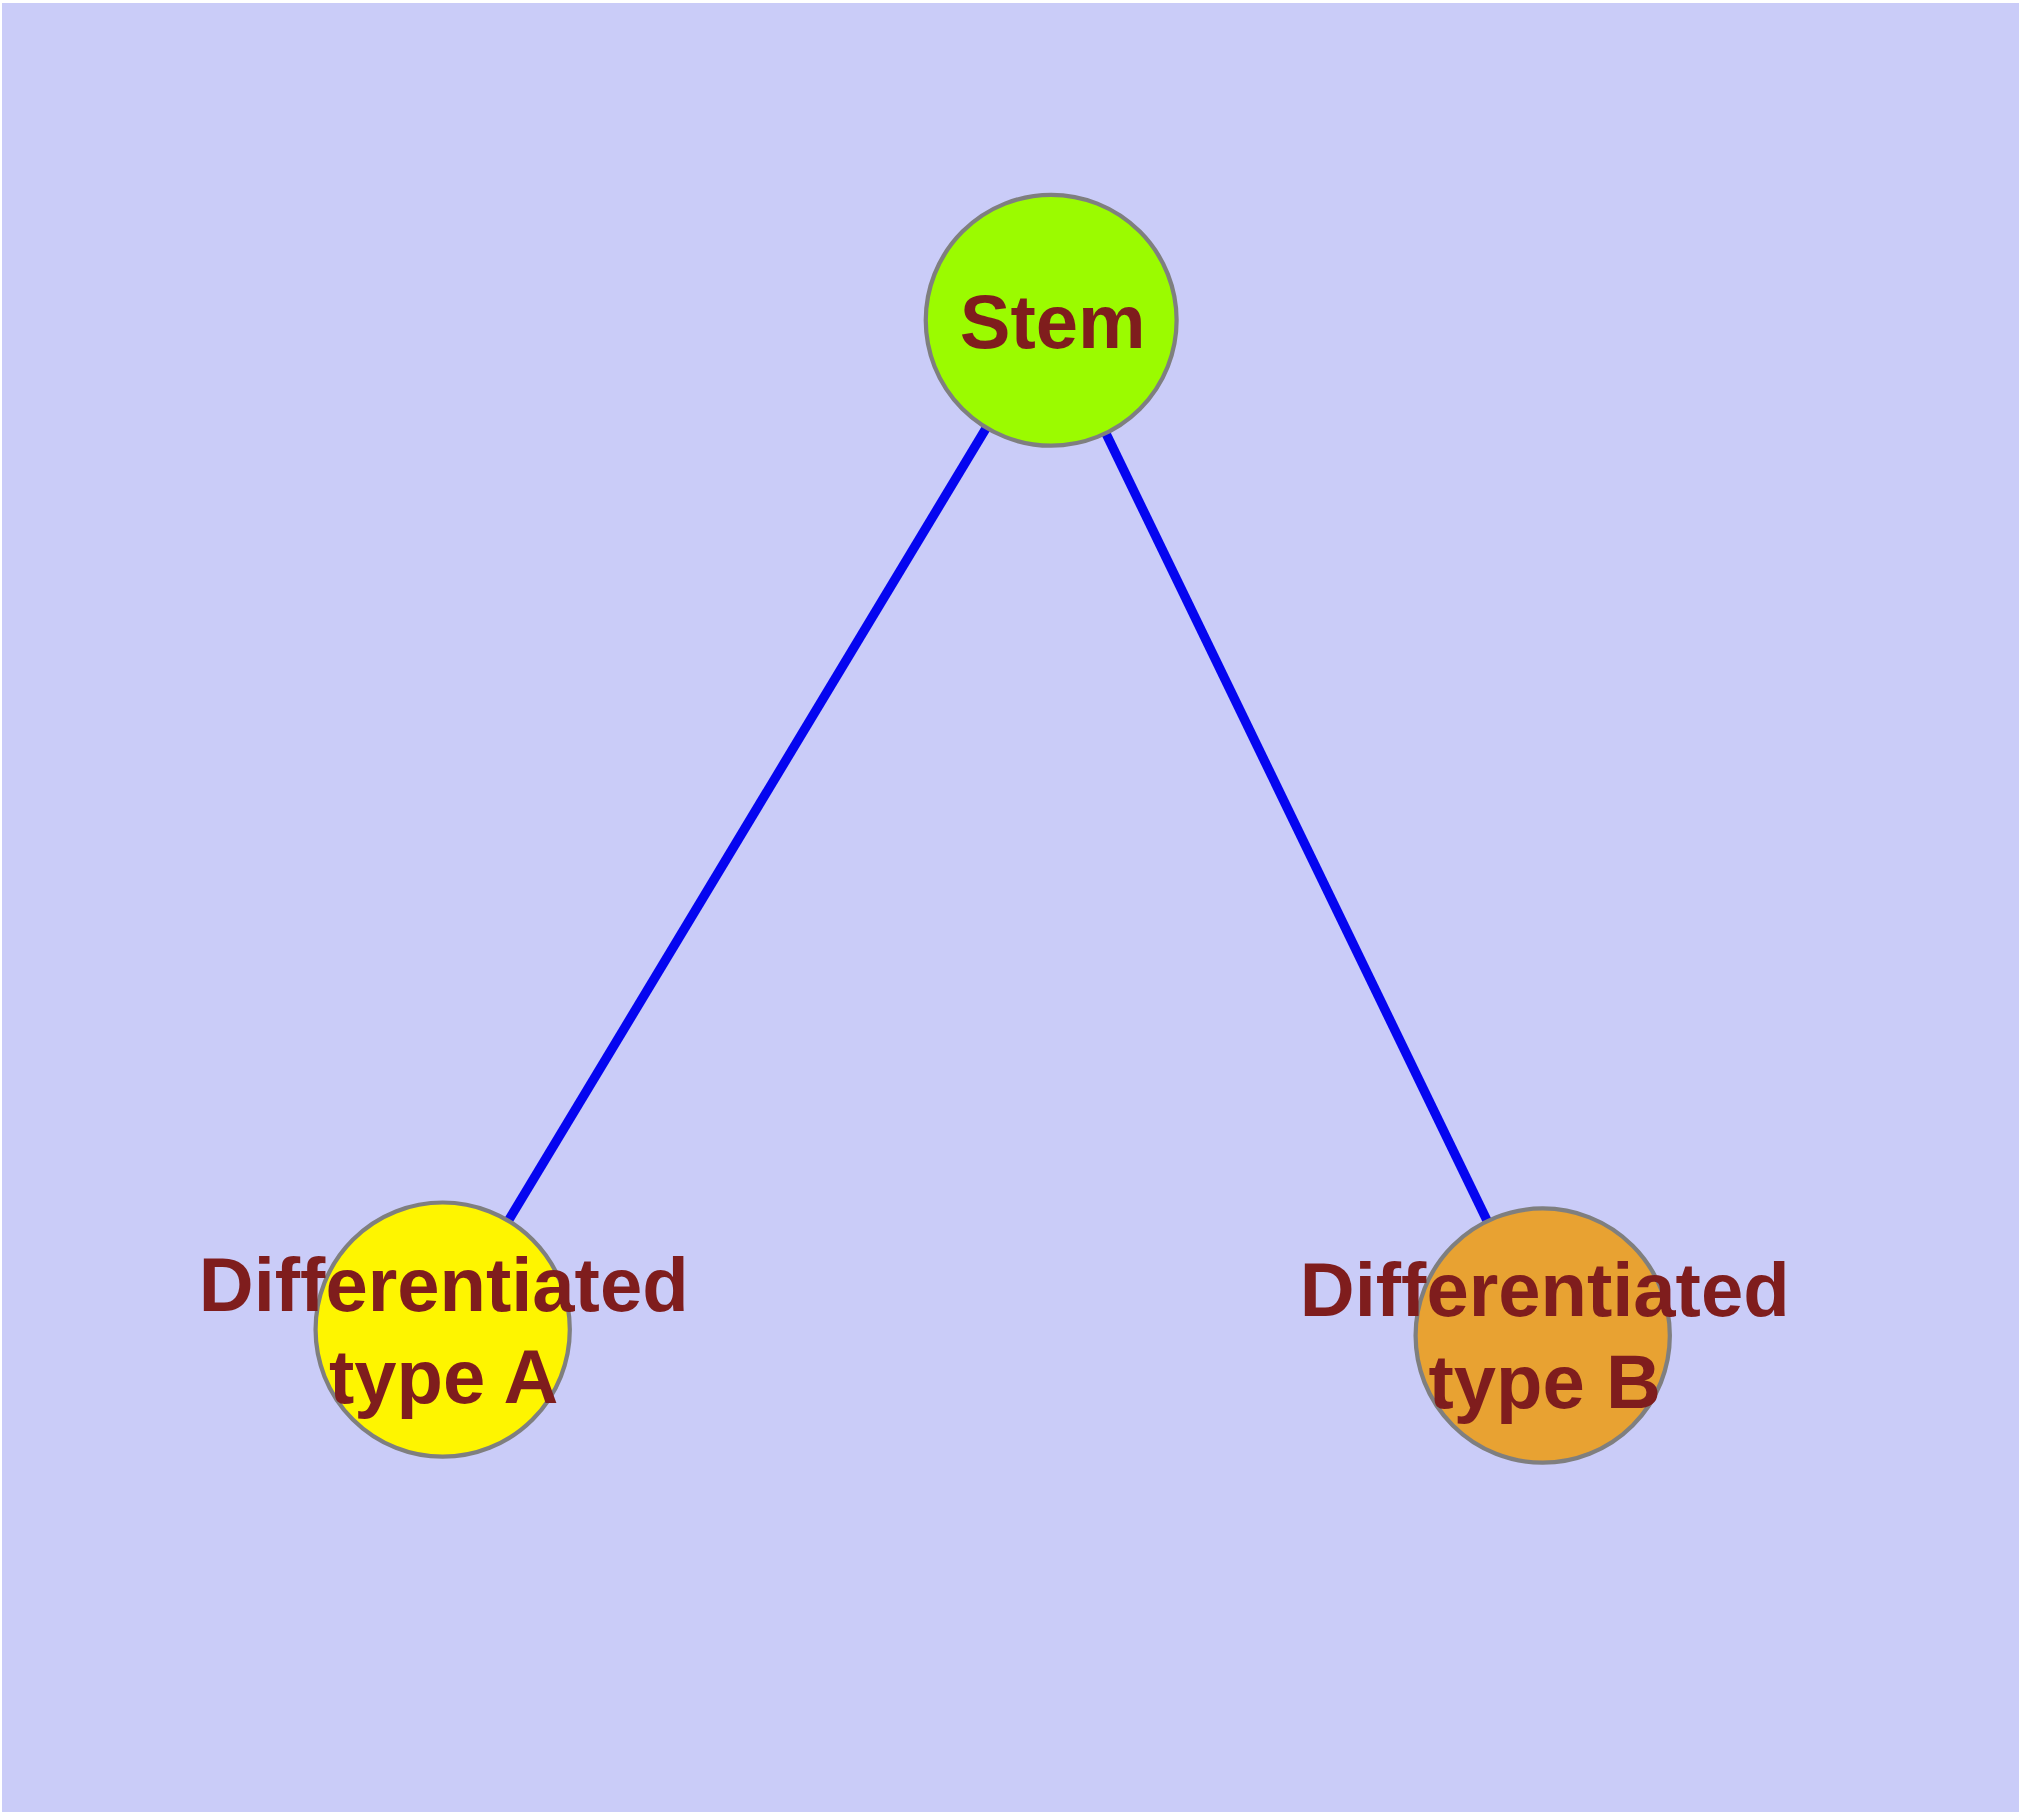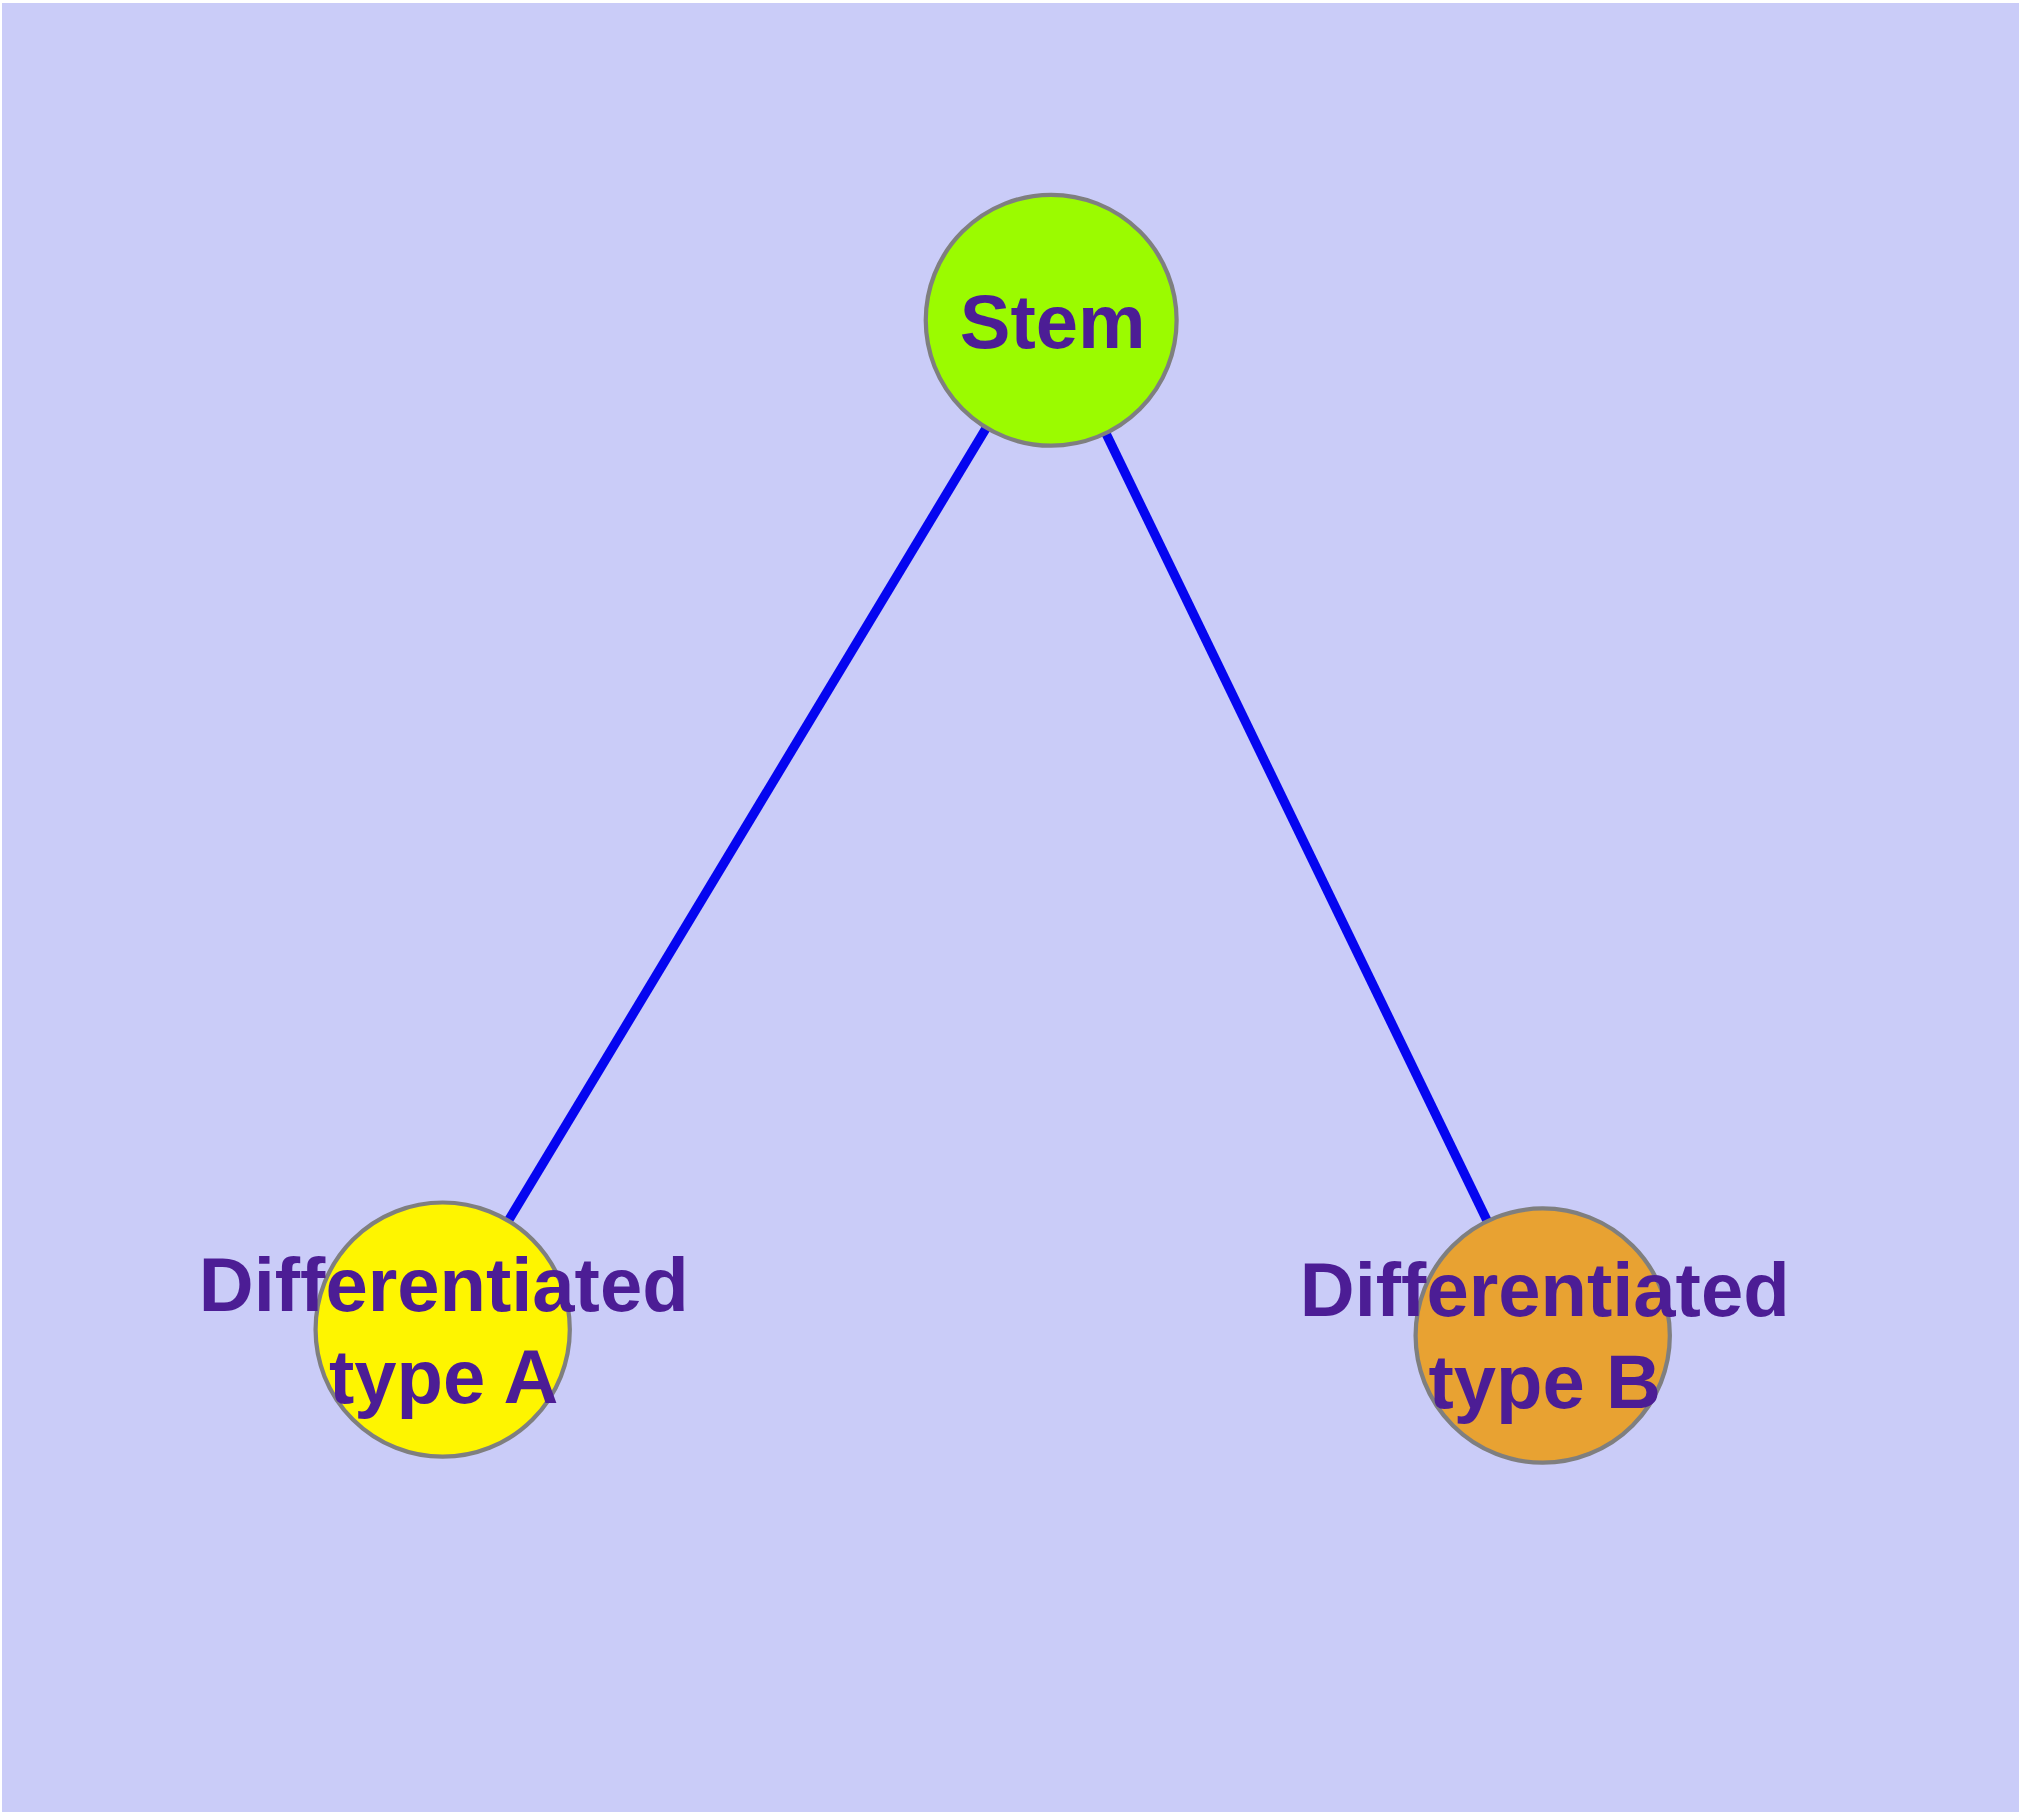--- a/index.html
+++ b/index.html
@@ -34,21 +34,21 @@
   }
   .node-label {
     position: absolute;
     transform: translate(-50%, -50%);
     font-family: "Liberation Sans", sans-serif;
     font-weight: bold;
     font-size: 76px;
     line-height: 92px;
     text-align: center;
     white-space: pre-line;
-    color: #4c1d95;
+    color: #7f1d1d;
   }
   #label-stem { left: 1051px; top: 319px; }
   #label-a    { left: 442px;  top: 1328px; }
   #label-b    { left: 1543px; top: 1333px; }
 </style>
 </head>
 <body>
 
 <div class="canvas" style="background-color: rgb(202, 204, 248);">
 

